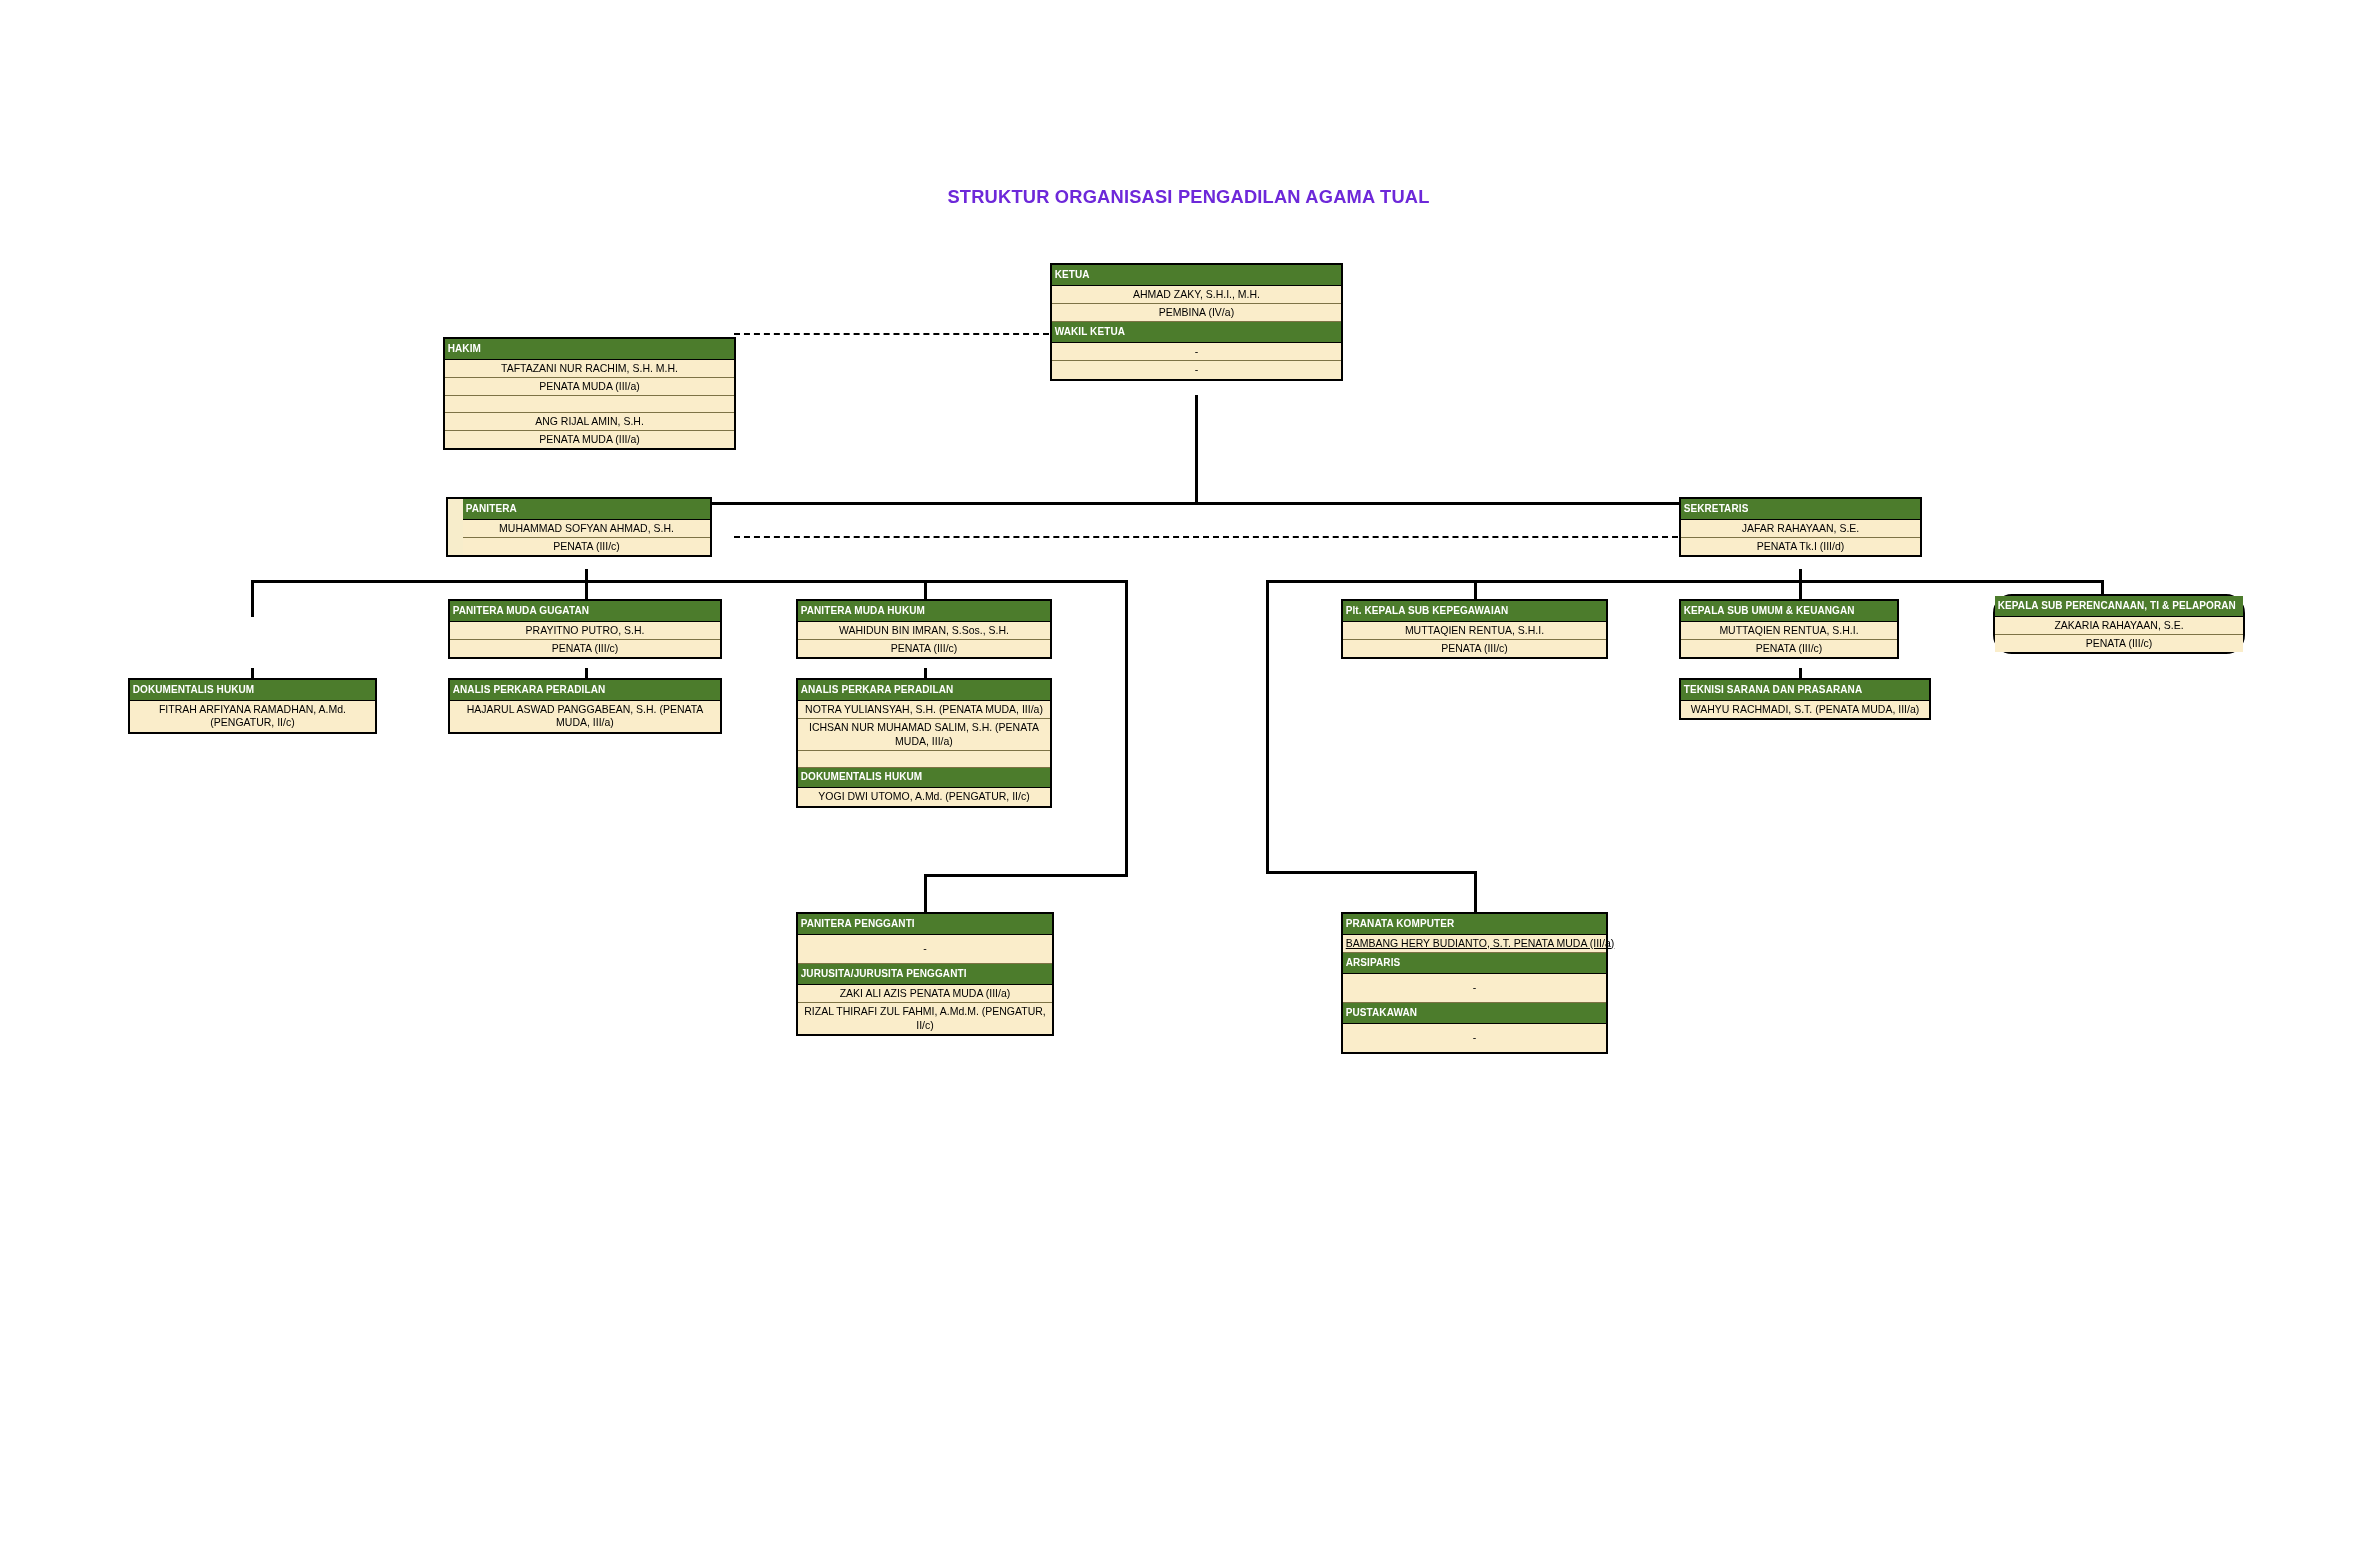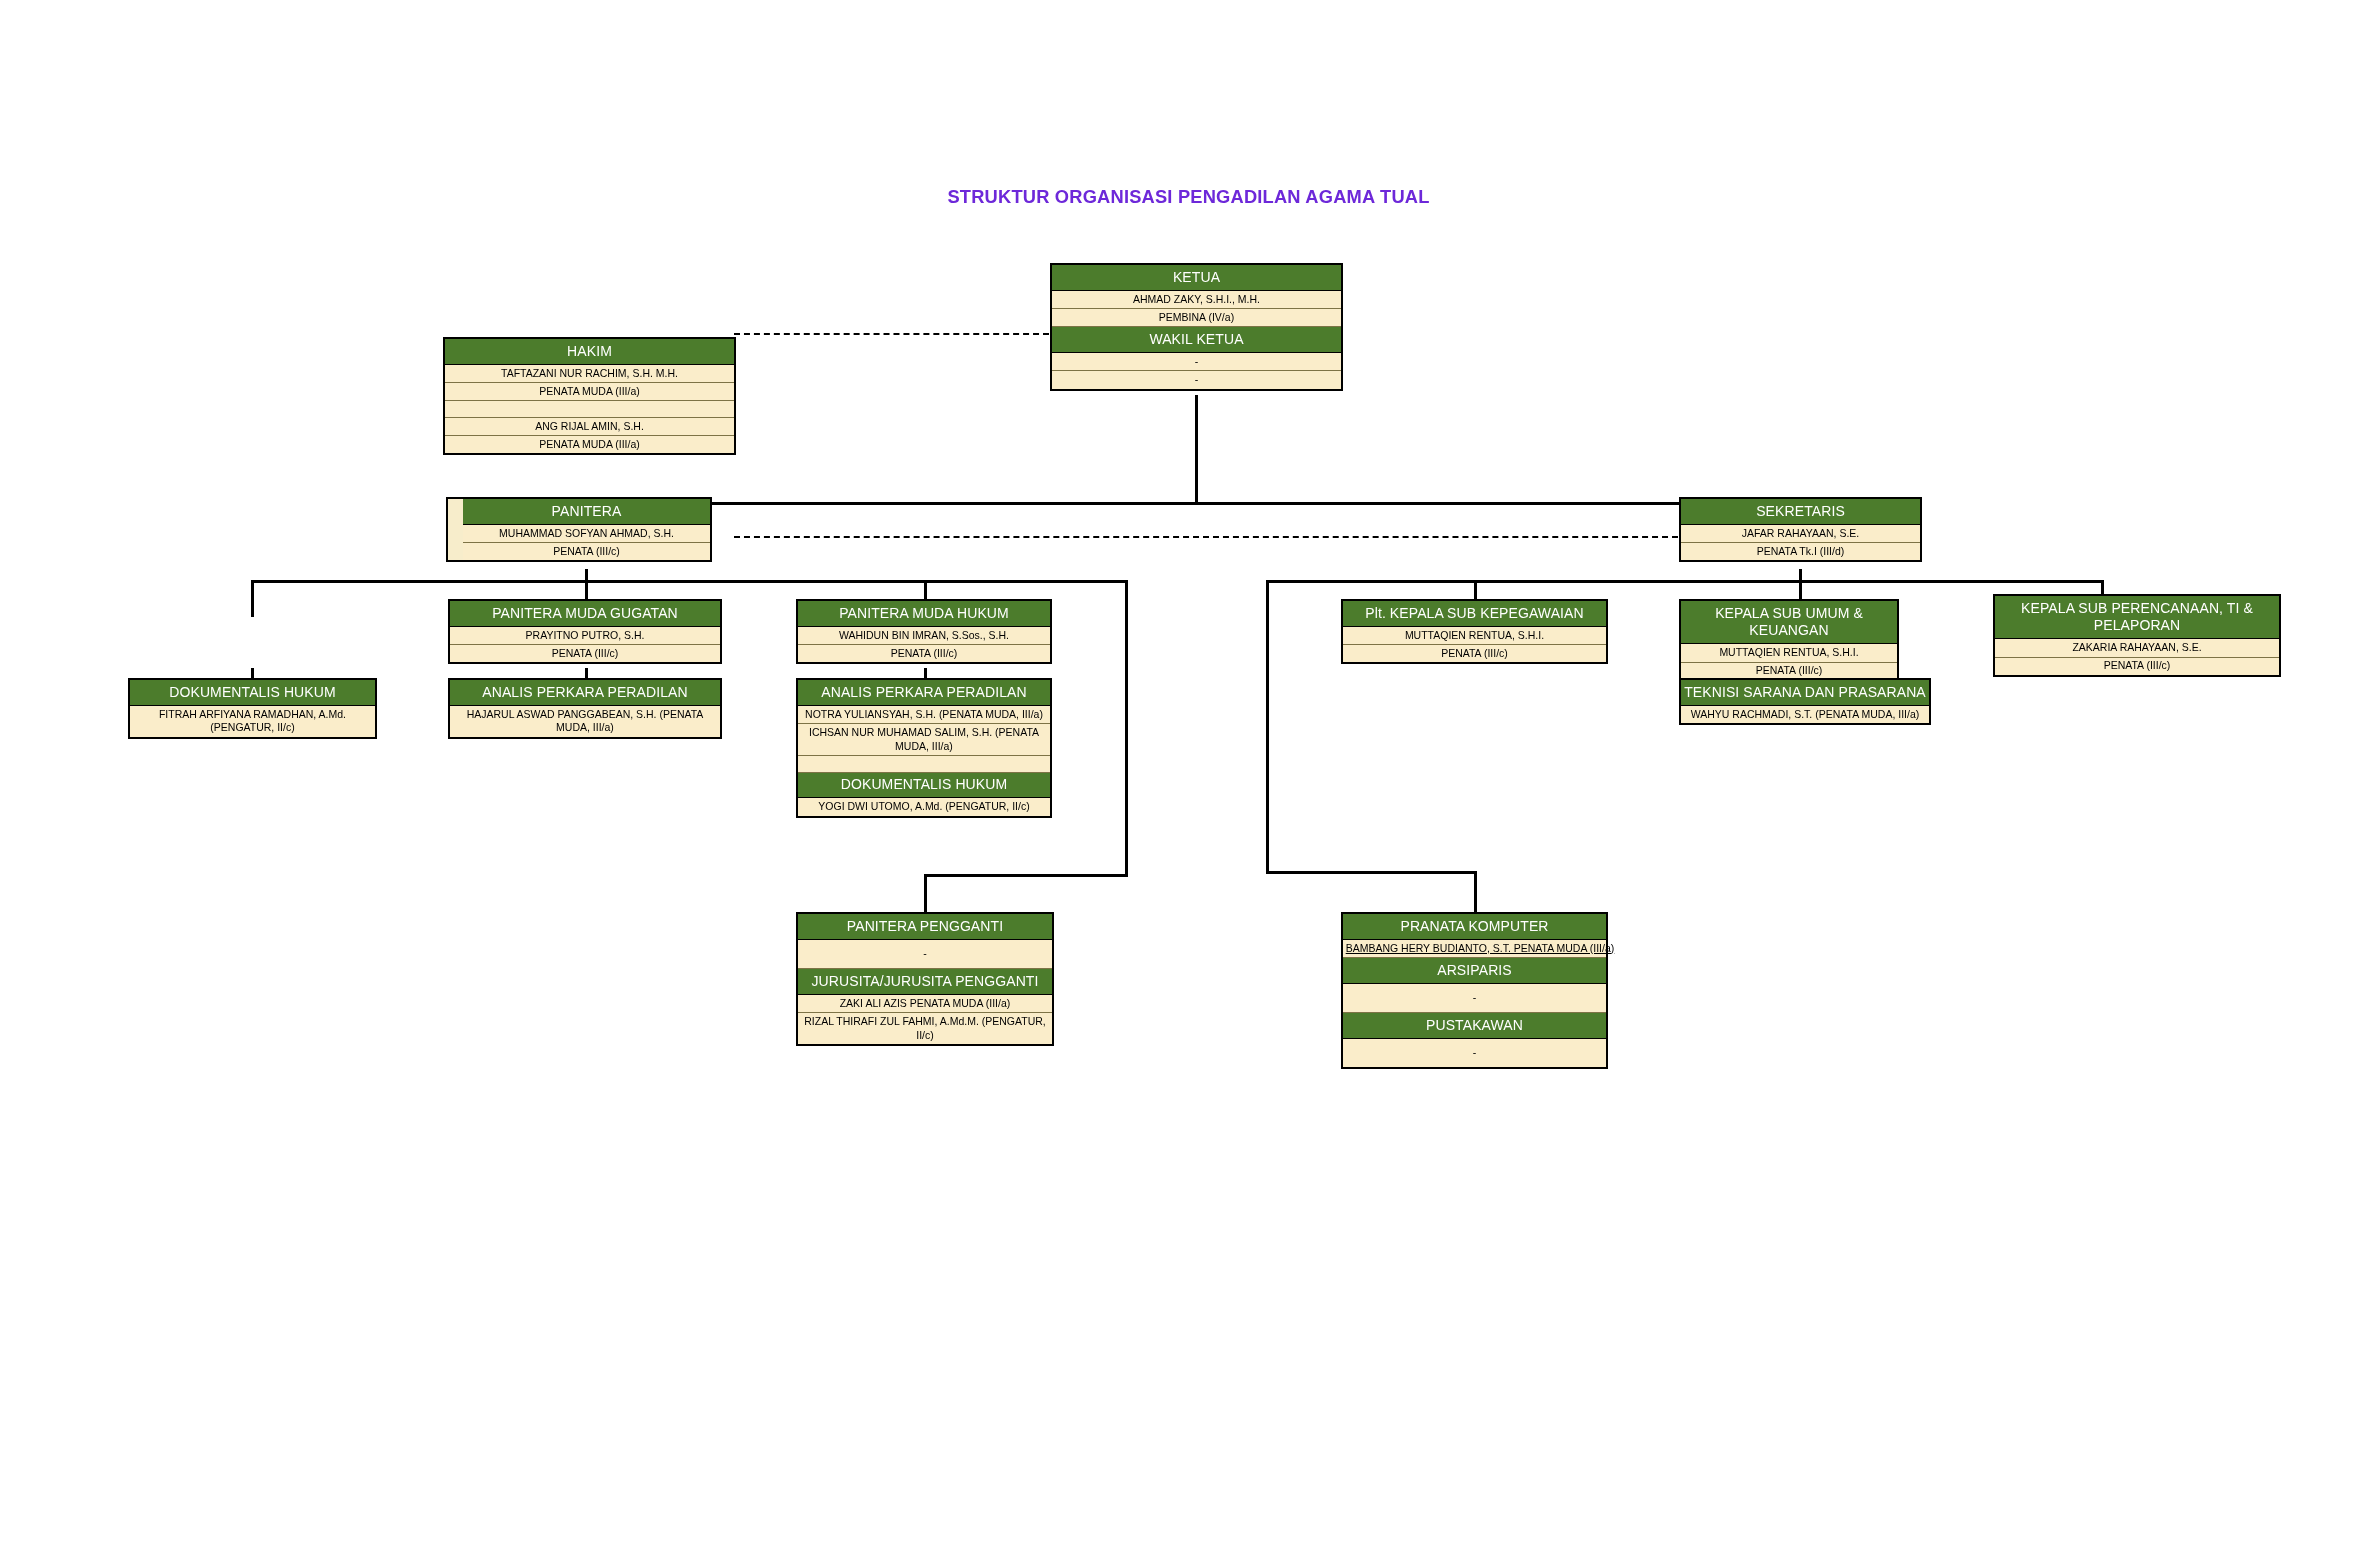--- a/index.html
+++ b/index.html
@@ -27,23 +27,23 @@
   .node{
     position:absolute;
     box-sizing:border-box;
     border:2.7px solid #000;
     background:#f7edcb;
     z-index:5;
   }
   .hdr{
     background:#4c7c2c;
     color:#ffffff;
-    font-weight:normal;
-    text-align:center;
-    font-size:14px;
+    font-weight:bold;
+    text-align:left;
+    font-size:10px;
     line-height:1.25;
     padding:3.7px 2.7px;
     border-bottom:0.9px solid #000;
     letter-spacing:0.1px;
   }
   .row{
     background:#faedca;
     color:#000;
     text-align:center;
     font-size:10.5px;
@@ -196,21 +196,21 @@
     <div class="hdr">KEPALA SUB UMUM &amp; KEUANGAN</div>
     <div class="row">MUTTAQIEN RENTUA, S.H.I.</div>
     <div class="row">PENATA (III/c)</div>
   </div>
 
   <div class="node" style="left:1679px;top:678px;width:252px;">
     <div class="hdr">TEKNISI SARANA DAN PRASARANA</div>
     <div class="row">WAHYU RACHMADI, S.T. (PENATA MUDA, III/a)</div>
   </div>
 
-  <div class="node" style="left:1993px;top:594px;width:288px;">
+  <div class="node" style="left:1993px;top:594px;width:252px;border-radius:19px;">
     <div class="hdr">KEPALA SUB PERENCANAAN, TI &amp; PELAPORAN</div>
     <div class="row">ZAKARIA RAHAYAAN, S.E.</div>
     <div class="row">PENATA (III/c)</div>
   </div>
 
   <div class="node" style="left:1341px;top:912px;width:267px;">
     <div class="hdr">PRANATA KOMPUTER</div>
     <div class="row overflow">BAMBANG HERY BUDIANTO, S.T.      PENATA MUDA (III/a)</div>
     <div class="hdr">ARSIPARIS</div>
     <div class="row" style="padding-top:7.3px;padding-bottom:7.3px;">-</div>

